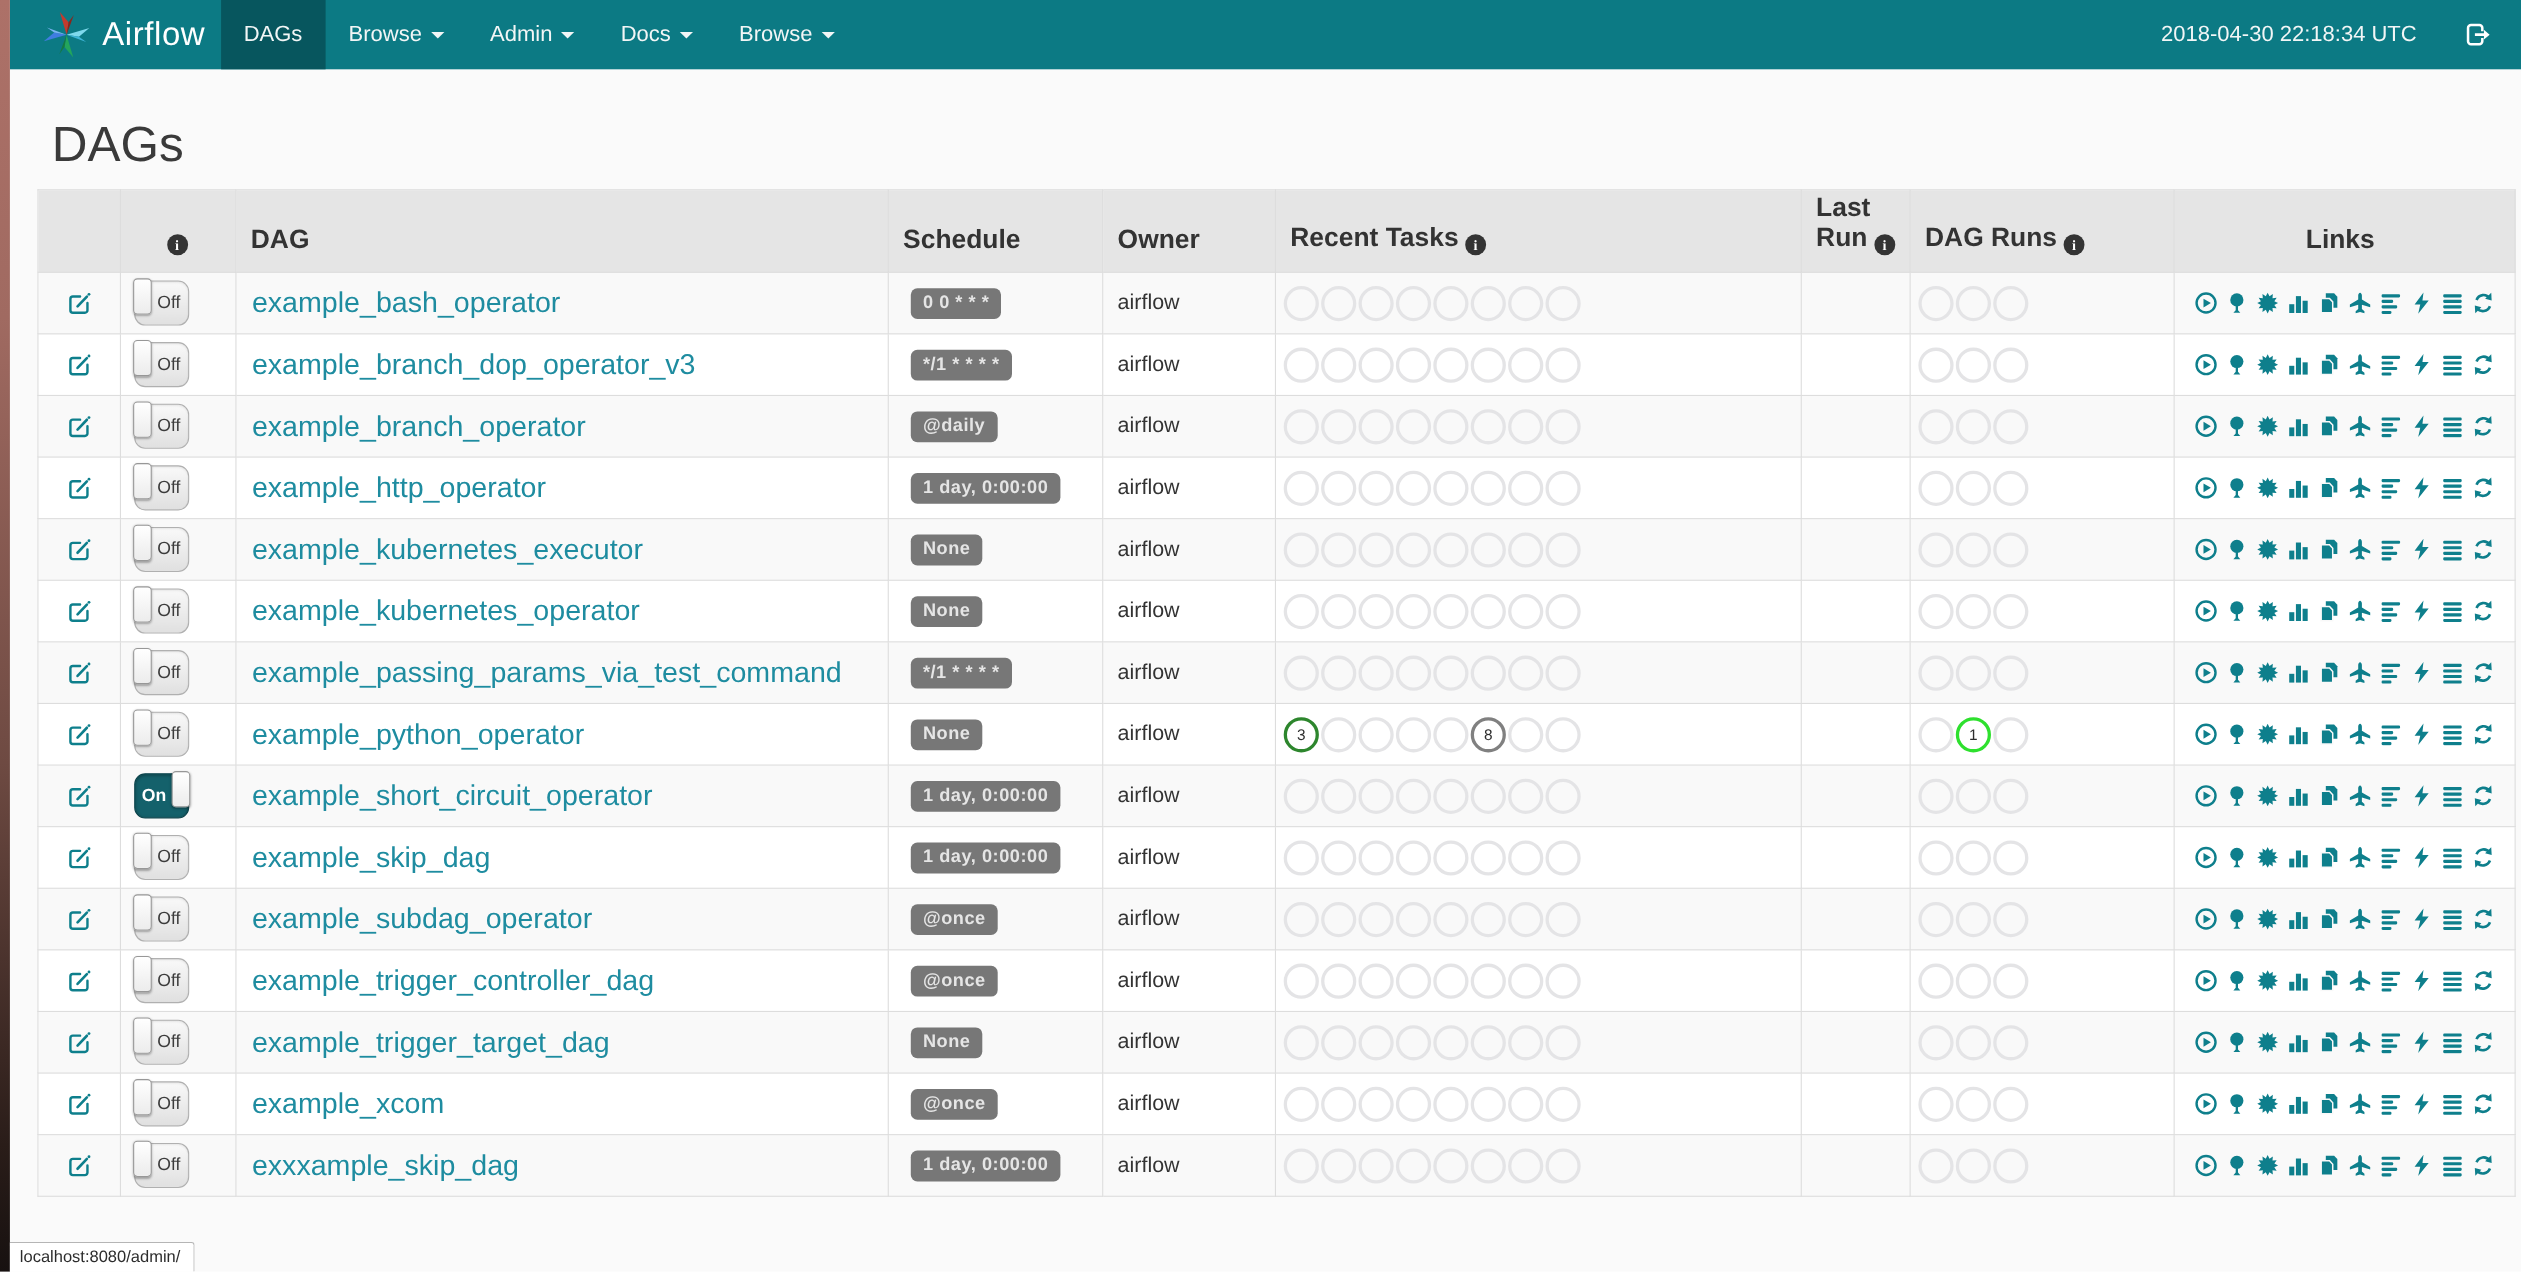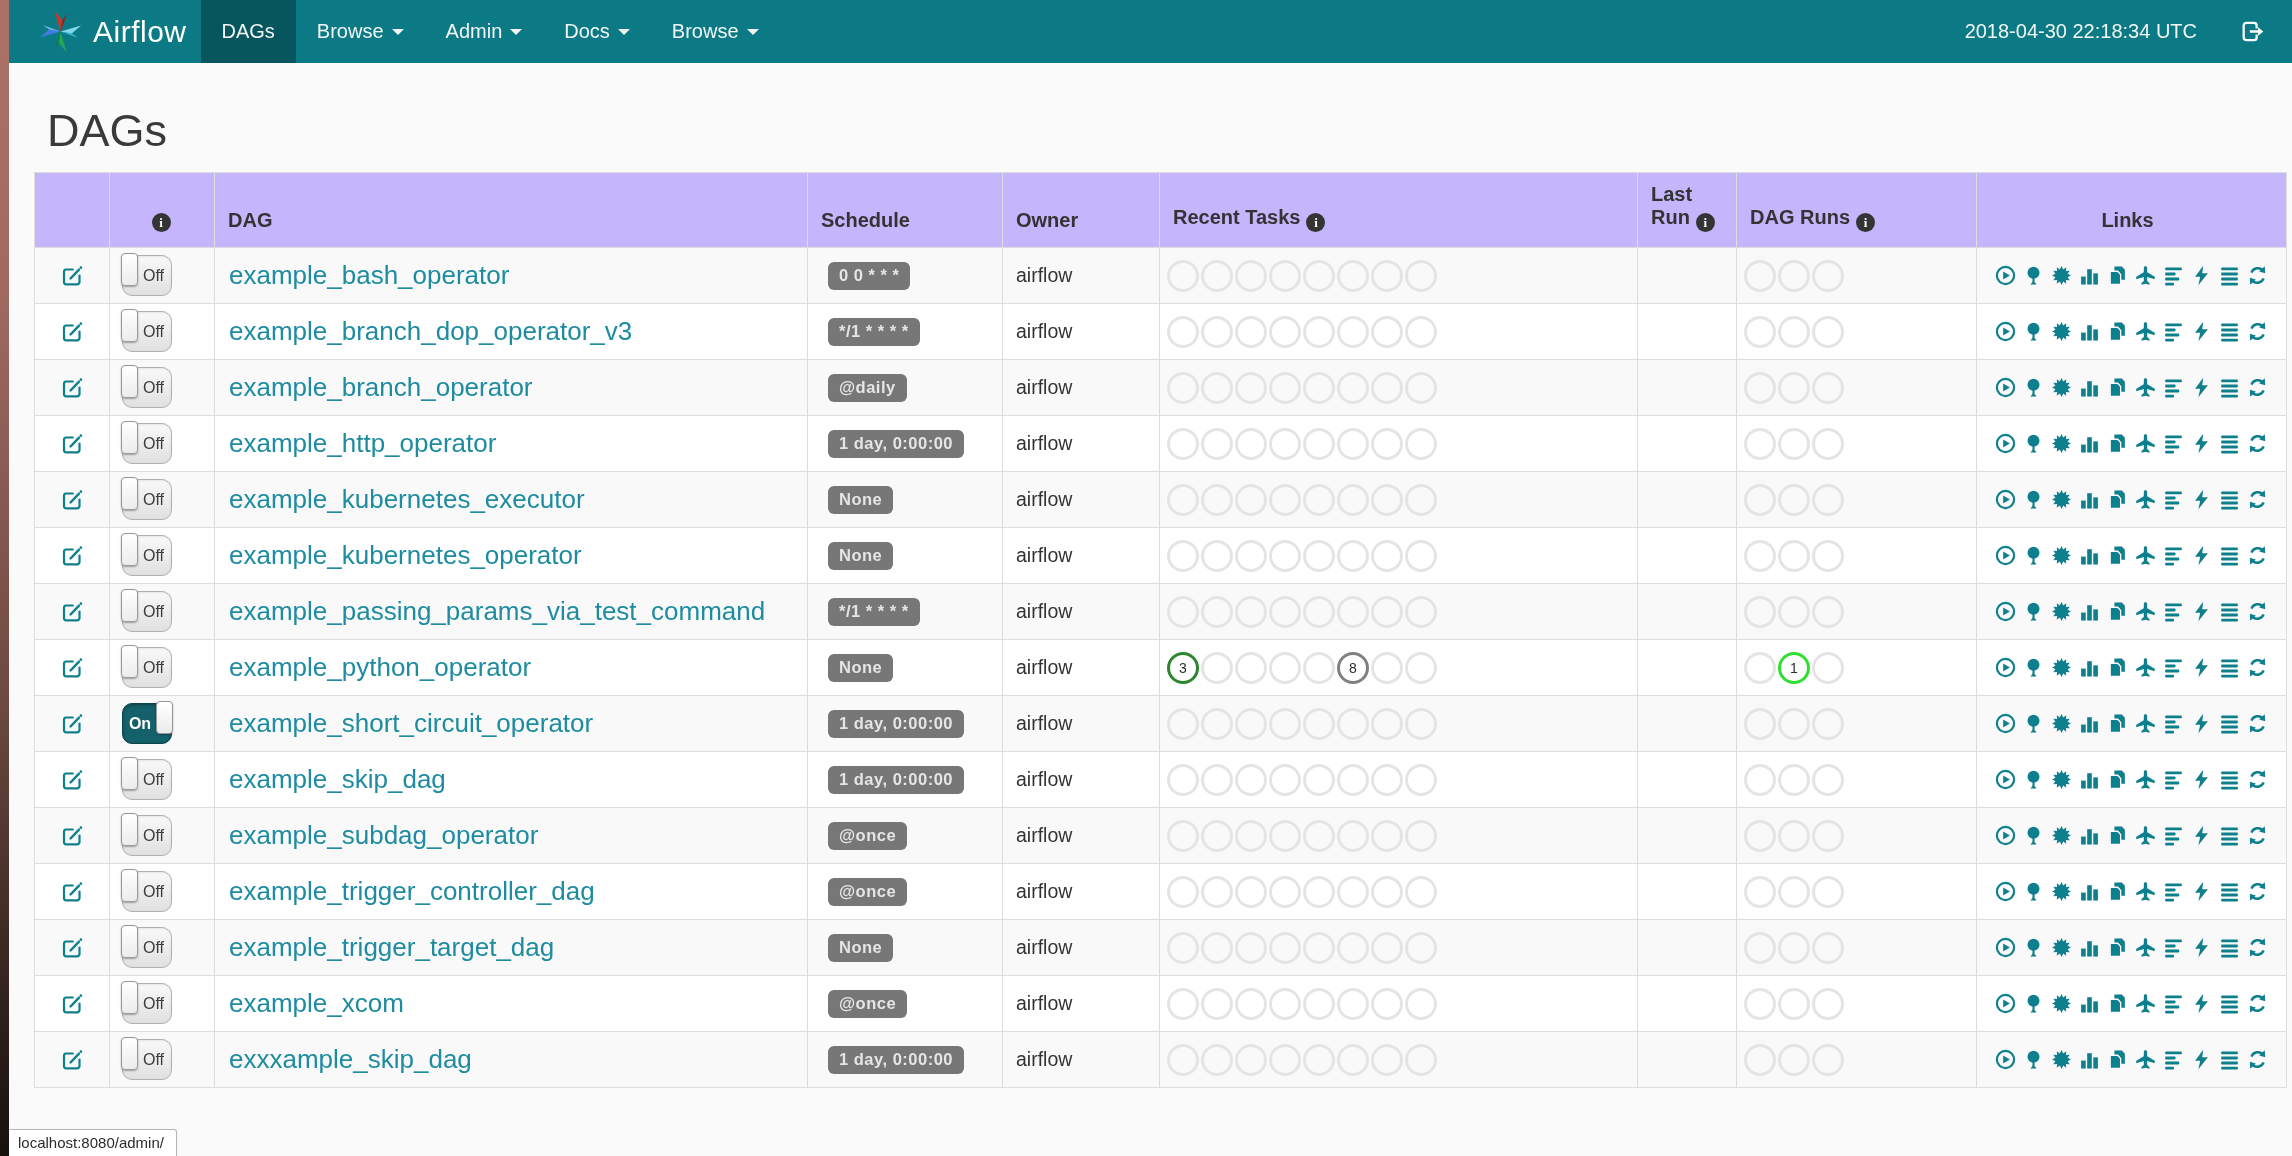--- a/index.html
+++ b/index.html
@@ -41,21 +41,21 @@
   .search-label{font-weight:bold;font-size:20px;margin-right:10px;}
   .search-input{width:929px;height:46px;border:1px solid #ccc;border-radius:7px;background:#fff;
     font-size:20px;padding:0 14px;outline:none;}
   
   table.dags{border-collapse:collapse;table-layout:fixed;width:2252px;margin:19px 15px 0 25px;
     background:#fff;}
   .c1{width:75px}.c2{width:105px}.c3{width:593px}.c4{width:195px}.c5{width:157px}
   .c6{width:478px}.c7{width:99px}.c8{width:240px}.c9{width:310px}
   th,td{border:1px solid var(--border);}
   thead th{height:75px;vertical-align:bottom;padding:0 8px 15px 13px;text-align:left;
-    font-size:20px;font-weight:bold;background:#c4b5fd;}
+    font-size:24px;font-weight:bold;background:#e5e5e5;}
   thead th.center{text-align:center;padding-left:0;}
   tbody td{height:56px;vertical-align:middle;padding:0;}
   tbody tr:nth-child(odd){background:var(--stripe);}
   tbody tr:nth-child(even){background:#fff;}
   .info-icon{display:inline-flex;align-items:center;justify-content:center;
     width:19px;height:19px;border-radius:50%;background:#343434;color:#fff;
     font-size:13px;font-weight:bold;font-family:"Liberation Serif",serif;vertical-align:-3px;margin-left:6px;}
   .info-icon::after{content:"i";}
   .cell-edit{text-align:center;}
   .edit-icon svg{width:22px;height:22px;color:var(--teal-icon);vertical-align:middle;}

